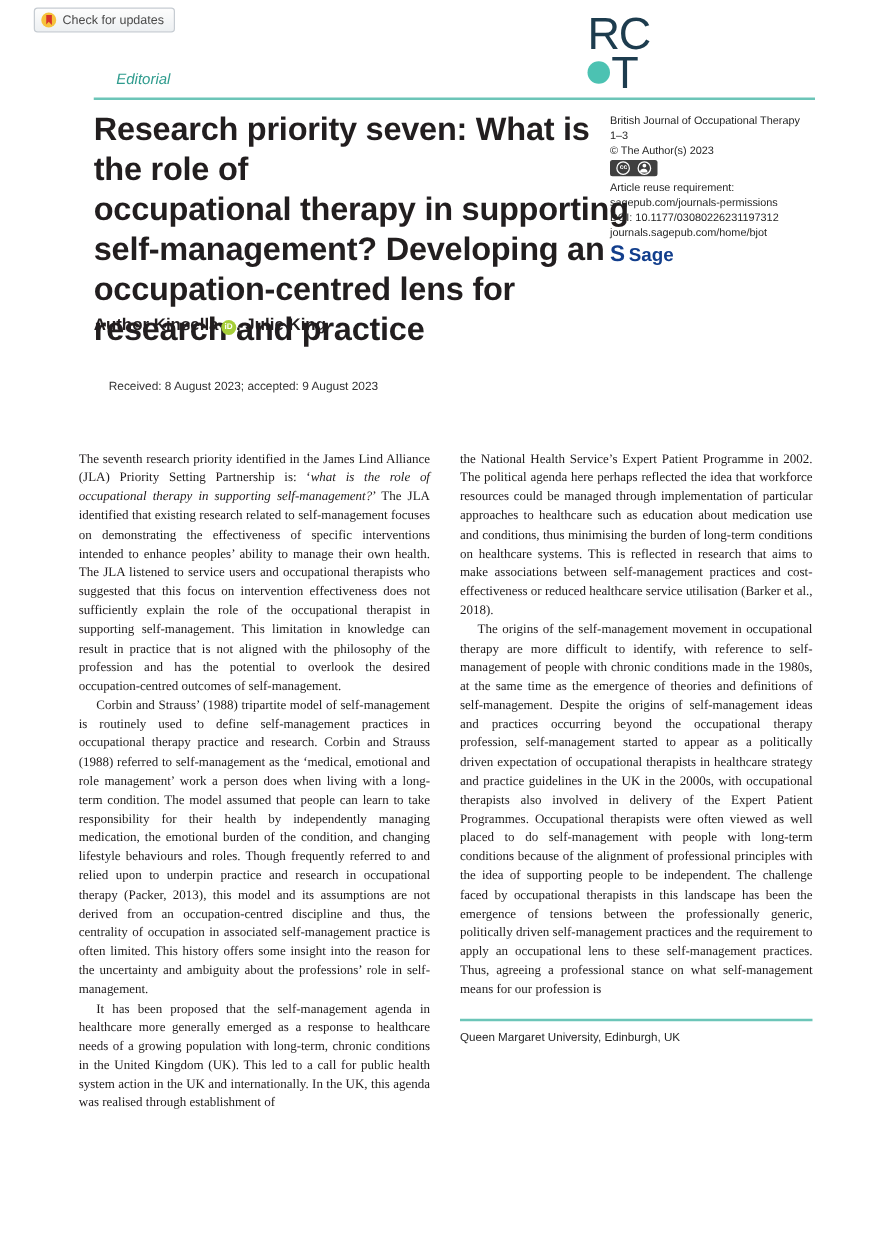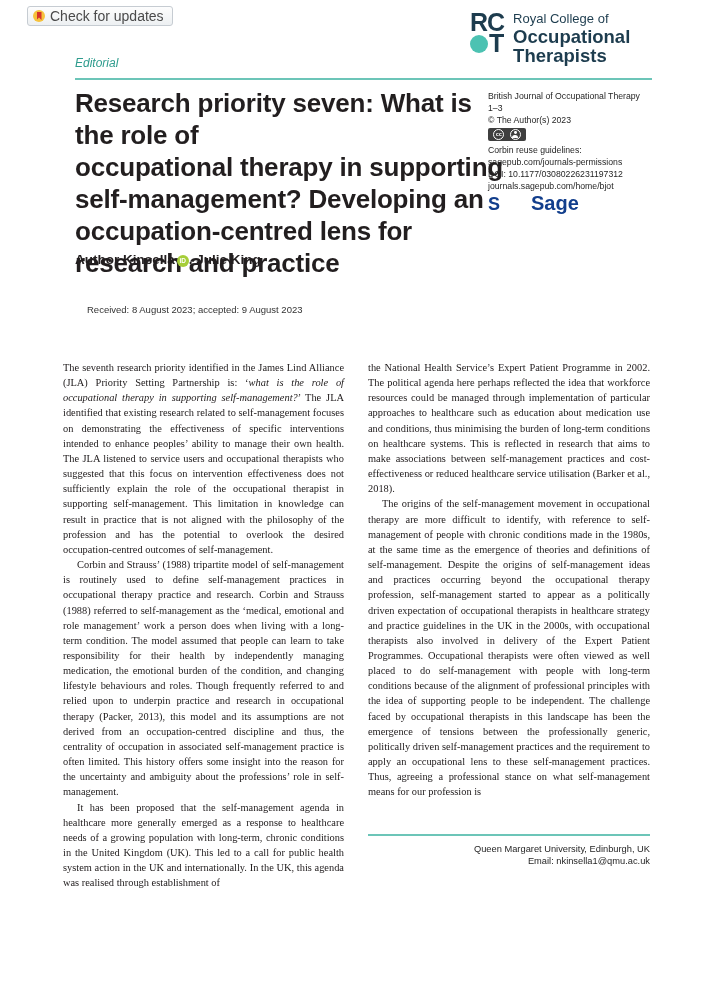--- a/index.html
+++ b/index.html
@@ -2,74 +2,74 @@
 <html><head>
 <meta charset="utf-8">
 <style>
   html,body{margin:0;padding:0;background:#ffffff;}
   .page{position:relative;width:707px;height:1000px;background:#ffffff;overflow:hidden;
         font-family:"Liberation Sans",sans-serif;color:#231f20;}
 
   
   .updates-badge{position:absolute;left:27px;top:6px;height:18px;display:flex;align-items:center;gap:5px;
                  padding:0 8px 0 5px;border:1px solid #c6ccd2;border-radius:3px;
-                 background:linear-gradient(#fdfdfd,#edf0f2);font-size:14px;color:#4a4a4a;cursor:pointer;}
+                 background:linear-gradient(#fdfdfd,#edf0f2);font-size:10px;color:#4a4a4a;cursor:pointer;}
   .crossmark{width:12px;height:12px;border-radius:50%;background:#f6c23c;position:relative;flex:0 0 auto;}
   .crossmark::after{content:"";position:absolute;left:3.5px;top:2px;width:5px;height:8px;background:#d6332a;
                     clip-path:polygon(0 0,100% 0,100% 100%,50% 68%,0 100%);}
 
   
   .rcot-logo{position:absolute;left:470px;top:12px;display:flex;gap:9px;align-items:flex-start;color:#1d3c4e;}
-  .rcot-mark{font-weight:bold;font-size:25px;line-height:0.85;letter-spacing:-1px;}
+  .rcot-mark{font-weight:normal;font-size:36px;line-height:0.85;letter-spacing:-1px;}
   .rcot-ot{display:flex;align-items:center;}
   .rcot-circle{width:18px;height:18px;background:#4cc2b2;border-radius:50%;display:inline-block;margin-right:1px;}
   .rcot-line1{font-size:13px;line-height:1.15;}
   .rcot-line2,.rcot-line3{font-size:18.5px;font-weight:bold;line-height:1.05;}
 
   
-  .article-type{position:absolute;left:75px;top:56px;font-style:italic;font-size:12px;color:#2f9c8e;}
+  .article-type{position:absolute;left:93px;top:56px;font-style:italic;font-size:12px;color:#2f9c8e;}
   .header-rule{position:absolute;left:75px;top:78px;width:577px;height:2px;background:#6cc5b8;}
 
   
   .title{position:absolute;left:75px;top:88px;width:440px;margin:0;font-size:26px;line-height:1.23;
          font-weight:bold;color:#221e1f;white-space:pre-line;letter-spacing:-0.2px;}
 
   
   .meta{position:absolute;left:488px;top:90px;font-size:8.7px;line-height:12px;color:#262626;}
   .meta .line{white-space:nowrap;}
   .cc-badge{width:38px;height:13px;background:#3f3f3f;border-radius:2px;margin:2px 0 3px;
             display:flex;align-items:center;justify-content:space-evenly;cursor:pointer;}
   .cc-circle{width:9px;height:9px;border:1px solid #fff;border-radius:50%;color:#fff;font-size:5.5px;
              line-height:9px;text-align:center;font-weight:bold;}
   .cc-person{width:9px;height:9px;border:1px solid #fff;border-radius:50%;position:relative;}
   .cc-person::before{content:"";position:absolute;left:3.1px;top:1.1px;width:2.8px;height:2.8px;background:#fff;border-radius:50%;}
   .cc-person::after{content:"";position:absolute;left:1.7px;top:4.5px;width:5.6px;height:3.4px;background:#fff;
                     border-radius:2.8px 2.8px 0 0;}
   .sage{margin-top:5px;color:#123e8c;font-weight:bold;display:flex;align-items:baseline;gap:3px;}
-  .sage-s{font-size:18px;} .sage-word{font-size:20px;margin-left:28px;}
+  .sage-s{font-size:18px;} .sage-word{font-size:15px;}
 
   
   .authors{position:absolute;left:75px;top:252px;font-size:13.5px;font-weight:bold;color:#221e1f;}
   .orcid{display:inline-block;width:12px;height:12px;background:#a6ce39;color:#fff;border-radius:50%;
          font-size:6.5px;line-height:12px;text-align:center;font-weight:bold;vertical-align:1px;
          margin-left:2px;cursor:pointer;}
 
   .dates{position:absolute;left:87px;top:304px;font-size:9.5px;color:#333;}
 
   
   .col{position:absolute;top:360px;font-family:"Liberation Serif",serif;font-size:10.4px;
        line-height:15.15px;text-align:justify;color:#1e1a1b;}
   .col-left{left:63px;width:281px;}
   .col-right{left:368px;width:282px;}
   .col p{margin:0;}
   .col p.indent{text-indent:14px;}
   .it{font-style:italic;}
 
   
-  .footnote{position:absolute;left:368px;top:834px;width:282px;font-size:9.3px;line-height:12.2px;color:#262626;text-align:right;}
+  .footnote{position:absolute;left:368px;top:815px;width:282px;font-size:9.3px;line-height:12.2px;color:#262626;}
   .footnote-rule{height:2px;background:#6cc5b8;margin-bottom:7px;}
   .corr-label{color:#2f9c8e;font-weight:bold;margin-top:11px;}
 </style>
 </head>
 <body>
 
 <div class="page">
 
   <div class="updates-badge">
     <span class="crossmark"></span>
@@ -77,45 +77,40 @@
   </div>
 
   <div class="rcot-logo">
     <div class="rcot-mark">
       <div>RC</div>
       <div class="rcot-ot">
           <span class="rcot-circle"></span>
           <span>T</span>
         </div>
     </div>
-    <div class="rcot-text">
-      <div class="rcot-line1">Royal College of</div>
-      <div class="rcot-line2">Occupational</div>
-      <div class="rcot-line3">Therapists</div>
-    </div>
   </div>
 
   <div class="article-type">Editorial</div>
   <div class="header-rule"></div>
 
   <h1 class="title">Research priority seven: What is the role of
 occupational therapy in supporting
 self-management? Developing an
 occupation-centred lens for
 research and practice</h1>
 
   <div class="meta">
     <div class="line">British Journal of Occupational Therapy</div>
     <div class="line">1–3</div>
     <div class="line">© The Author(s) 2023</div>
     <div class="cc-badge">
       <span class="cc-circle">cc</span>
       <span class="cc-person"></span>
     </div>
-    <div class="line">Corbin reuse guidelines:</div>
+    <div class="line">Article reuse requirement:</div>
     <div class="line">sagepub.com/journals-permissions</div>
     <div class="line">DOI: 10.1177/03080226231197312</div>
     <div class="line">journals.sagepub.com/home/bjot</div>
     <div class="sage">
         <span class="sage-s">S</span>
         <span class="sage-word">Sage</span>
       </div>
   </div>
 
   <div class="authors"><span>Author Kinsella</span><span class="orcid">iD</span><span>, Julie King</span></div>
@@ -129,16 +124,15 @@
   </div>
 
   <div class="col col-right">
     <p>the National Health Service’s Expert Patient Programme in 2002. The political agenda here perhaps reflected the idea that workforce resources could be managed through implementation of particular approaches to healthcare such as education about medication use and conditions, thus minimising the burden of long-term conditions on healthcare systems. This is reflected in research that aims to make associations between self-management practices and cost-effectiveness or reduced healthcare service utilisation (Barker et al., 2018).</p>
     <p class="indent">The origins of the self-management movement in occupational therapy are more difficult to identify, with reference to self-management of people with chronic conditions made in the 1980s, at the same time as the emergence of theories and definitions of self-management. Despite the origins of self-management ideas and practices occurring beyond the occupational therapy profession, self-management started to appear as a politically driven expectation of occupational therapists in healthcare strategy and practice guidelines in the UK in the 2000s, with occupational therapists also involved in delivery of the Expert Patient Programmes. Occupational therapists were often viewed as well placed to do self-management with people with long-term conditions because of the alignment of professional principles with the idea of supporting people to be independent. The challenge faced by occupational therapists in this landscape has been the emergence of tensions between the professionally generic, politically driven self-management practices and the requirement to apply an occupational lens to these self-management practices. Thus, agreeing a professional stance on what self-management means for our profession is</p>
   </div>
 
   <div class="footnote">
     <div class="footnote-rule"></div>
     <div>Queen Margaret University, Edinburgh, UK</div>
-    <div>Email: nkinsella1@qmu.ac.uk</div>
   </div>
 
 </div>
 
 </body></html>

